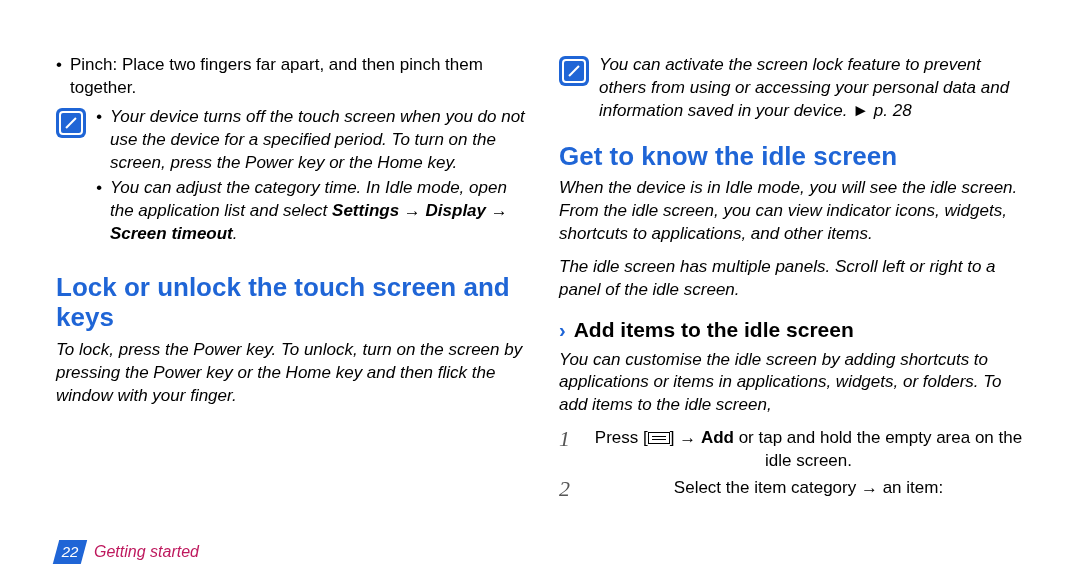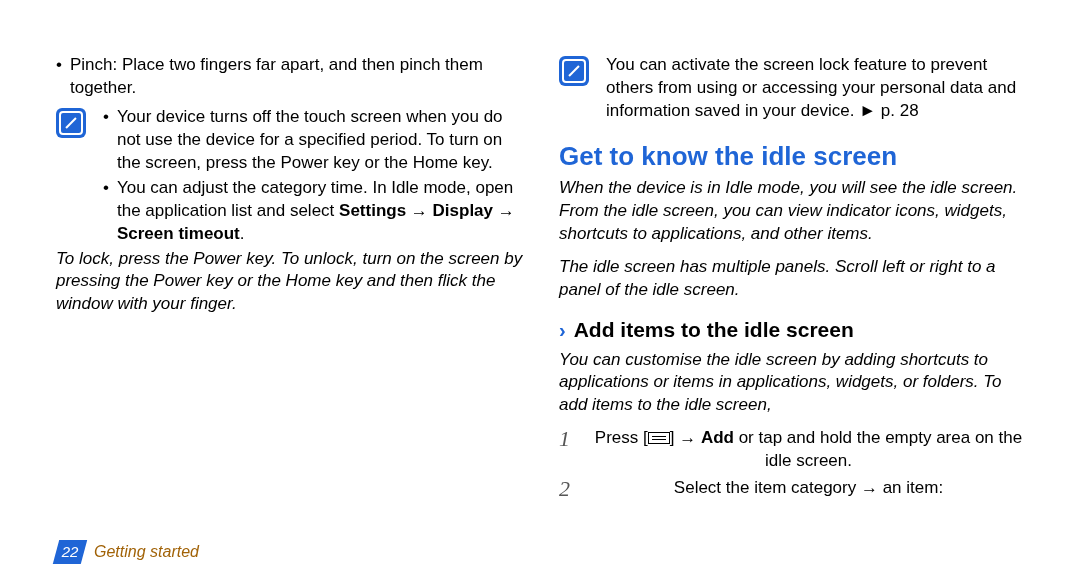--- a/index.html
+++ b/index.html
@@ -28,22 +28,23 @@
     gap: 8px;
     margin-bottom: 2px;
   }
   .bullet-row .bdot {
     flex: 0 0 auto;
     font-size: 17px;
     line-height: 1.35;
   }
   .note-block {
     display: flex;
-    gap: 17px;
+    gap: 10px;
     margin-top: 6px;
+    font-style: italic;
   }
   .note-icon {
     flex: 0 0 30px;
     width: 30px;
     height: 30px;
     border-radius: 6px;
     background: #1f65d6;
     position: relative;
     margin-top: 2px;
   }
@@ -151,21 +152,21 @@
     transform: skewX(15deg);
     color: #fff;
     font-style: italic;
     font-size: 15px;
     text-align: center;
     line-height: 24px;
   }
   .footer .fsection {
     font-style: italic;
     font-size: 16px;
-    color: #a16207;
+    color: #be185d;
   }
   .b { font-weight: 700; }
 </style>
 </head>
 <body>
 
 <div class="page">
 
   <div class="column">
 
@@ -183,20 +184,21 @@
         </div>
         <div class="bullet-row">
           <span class="bdot">•</span>
           <span>
             <span>You can adjust the category time. In Idle mode, open the application list and select </span><span class="b">Settings → Display → Screen timeout</span><span>.</span>
           </span>
         </div>
       </div>
     </div>
 
+    <h2 class="section-title">Lock or unlock the touch screen and keys</h2>
     <p class="para">To lock, press the Power key. To unlock, turn on the screen by pressing the Power key or the Home key and then flick the window with your finger.</p>
   </div>
 
   <div class="column">
 
     <div class="note-block" style="margin-top:0">
       <div class="note-icon"></div>
       <div class="note-content">
         <span>You can activate the screen lock feature to prevent others from using or accessing your personal data and information saved in your device. ► p. 28</span>
       </div>

